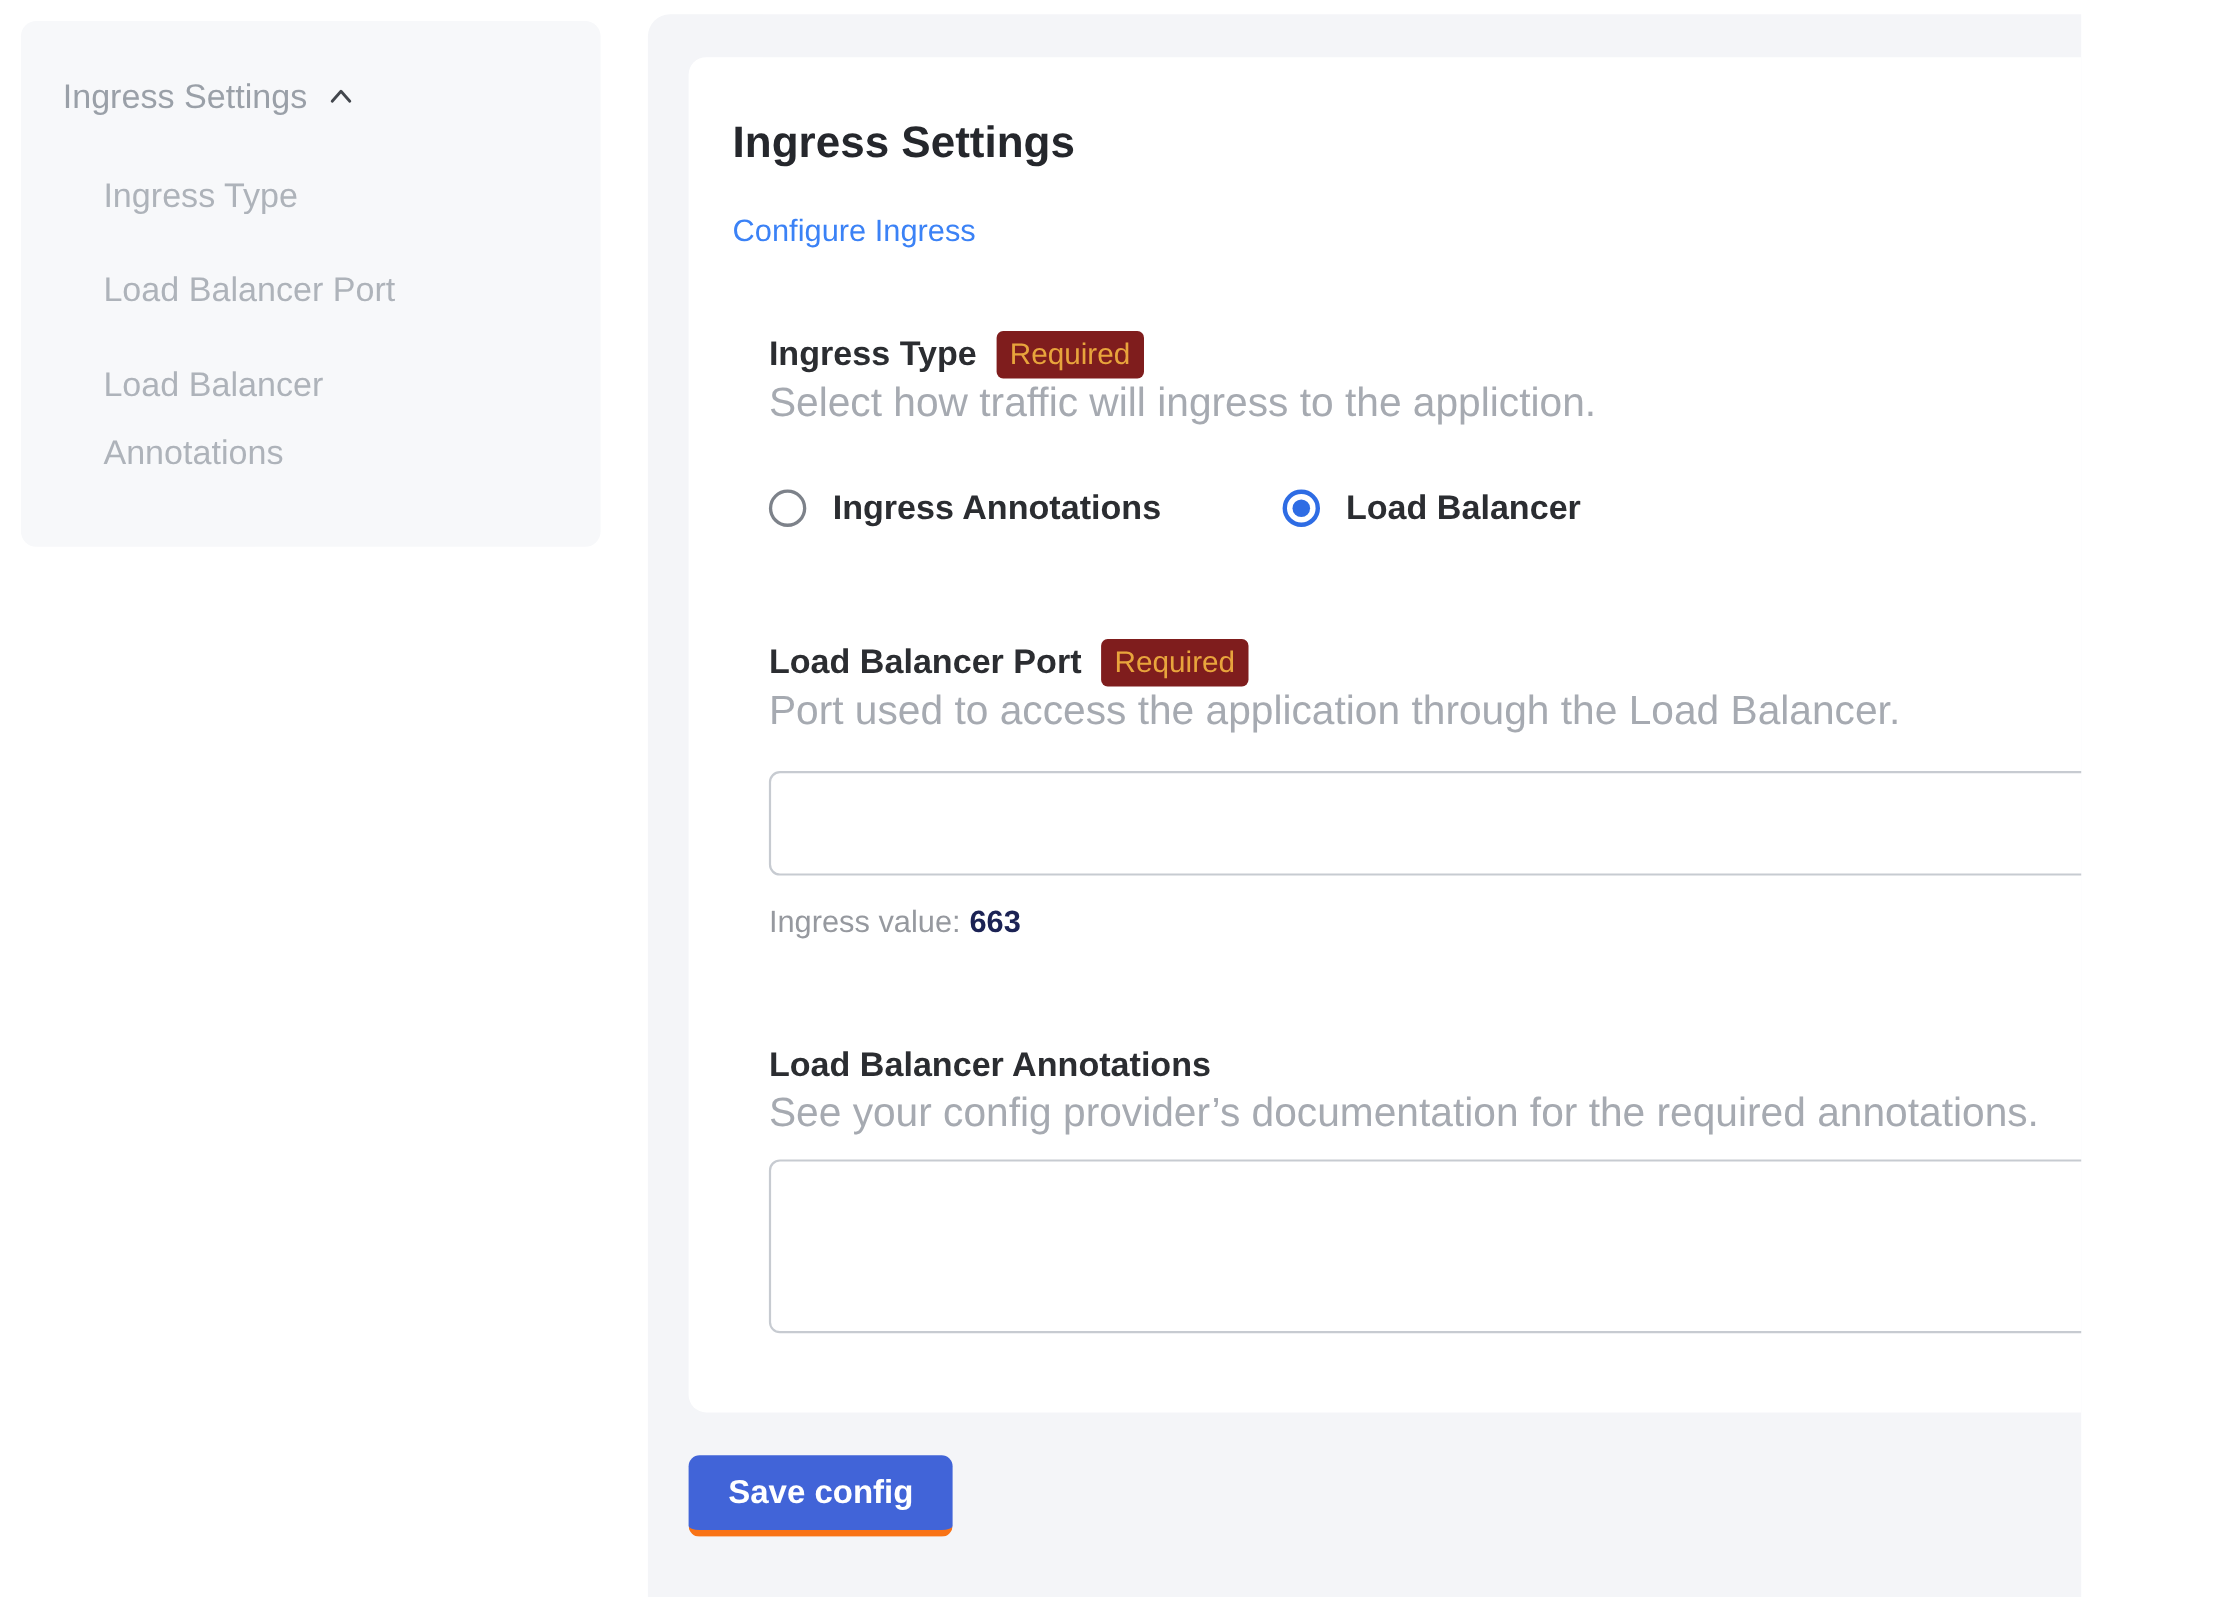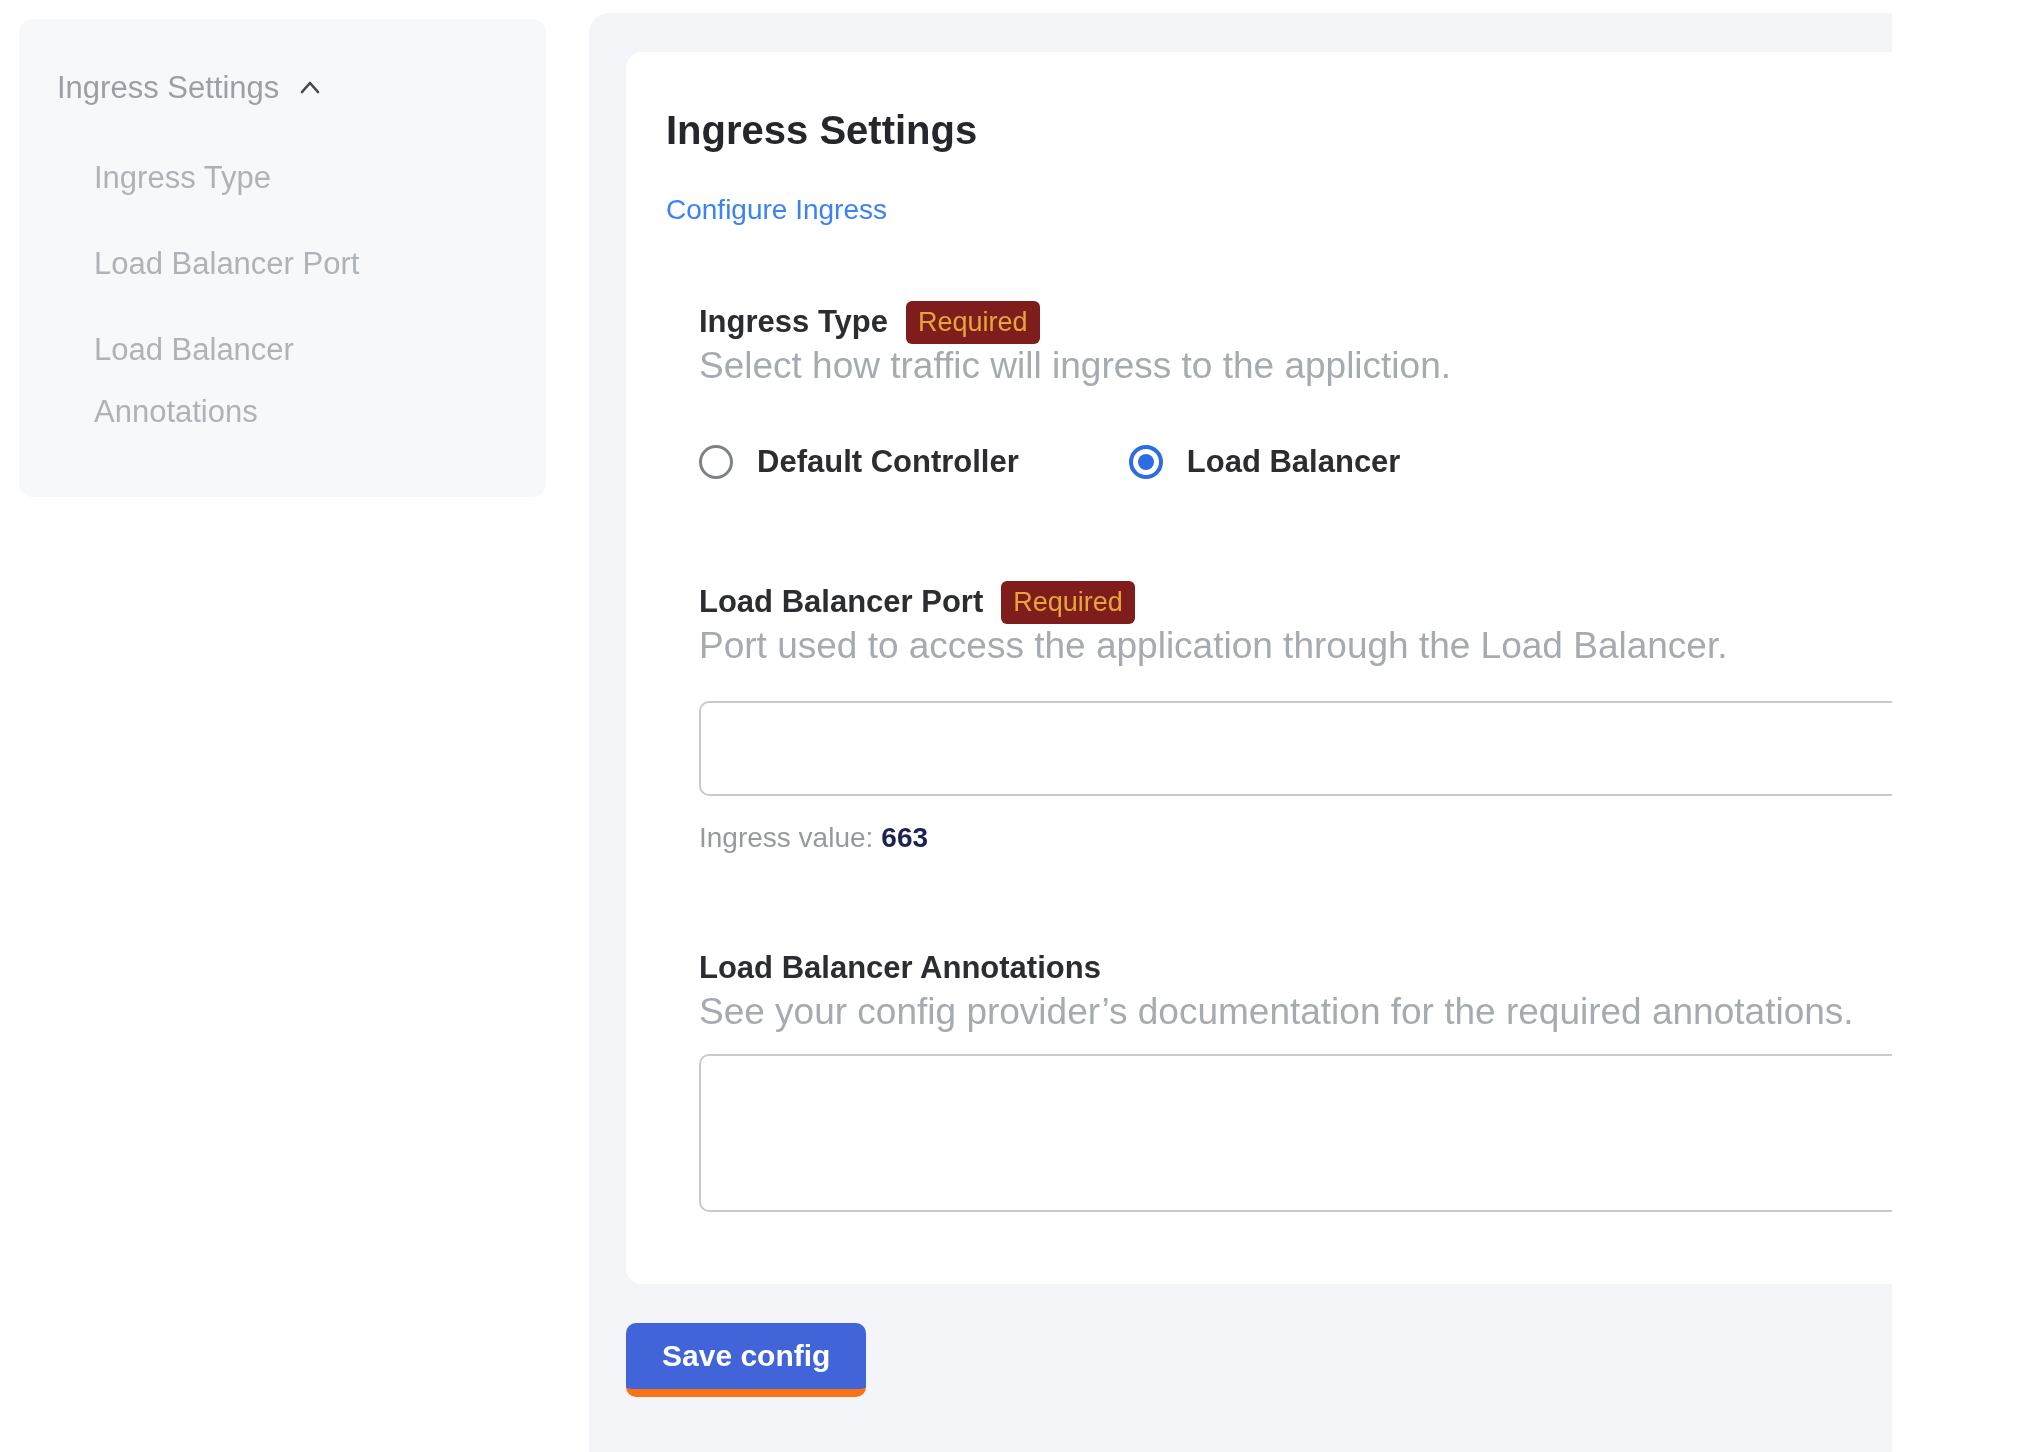--- a/index.html
+++ b/index.html
@@ -197,21 +197,21 @@
   }
 
   
   .save-button {
     position: absolute;
     left: 37px; top: 1310px;
     min-width: 239px;
     height: 74px;
     background: #4164d8;
     border: none;
-    border-bottom: 8px solid #f97316;
+    border-bottom: 6px solid #f97316;
     border-radius: 10px;
     color: #ffffff;
     font-family: "Liberation Sans", sans-serif;
     font-size: 30px;
     font-weight: bold;
     padding: 0 36px;
     cursor: pointer;
   }
 </style>
 </head>
@@ -244,21 +244,21 @@
       <div class="section section-1">
         <div class="field-label-row">
           <span class="field-label">Ingress Type</span>
           <span class="required-badge">Required</span>
         </div>
         <div class="field-desc">Select how traffic will ingress to the appliction.</div>
 
         <div class="radio-row">
           <div class="radio-option">
             <span class="radio-circle"></span>
-            <span class="radio-label">Default Controller</span>
+            <span class="radio-label">Ingress Annotations</span>
           </div>
           <div class="radio-option selected">
             <span class="radio-circle">
                 <span class="radio-dot"></span>
               </span>
             <span class="radio-label">Load Balancer</span>
           </div>
         </div>
       </div>
 

